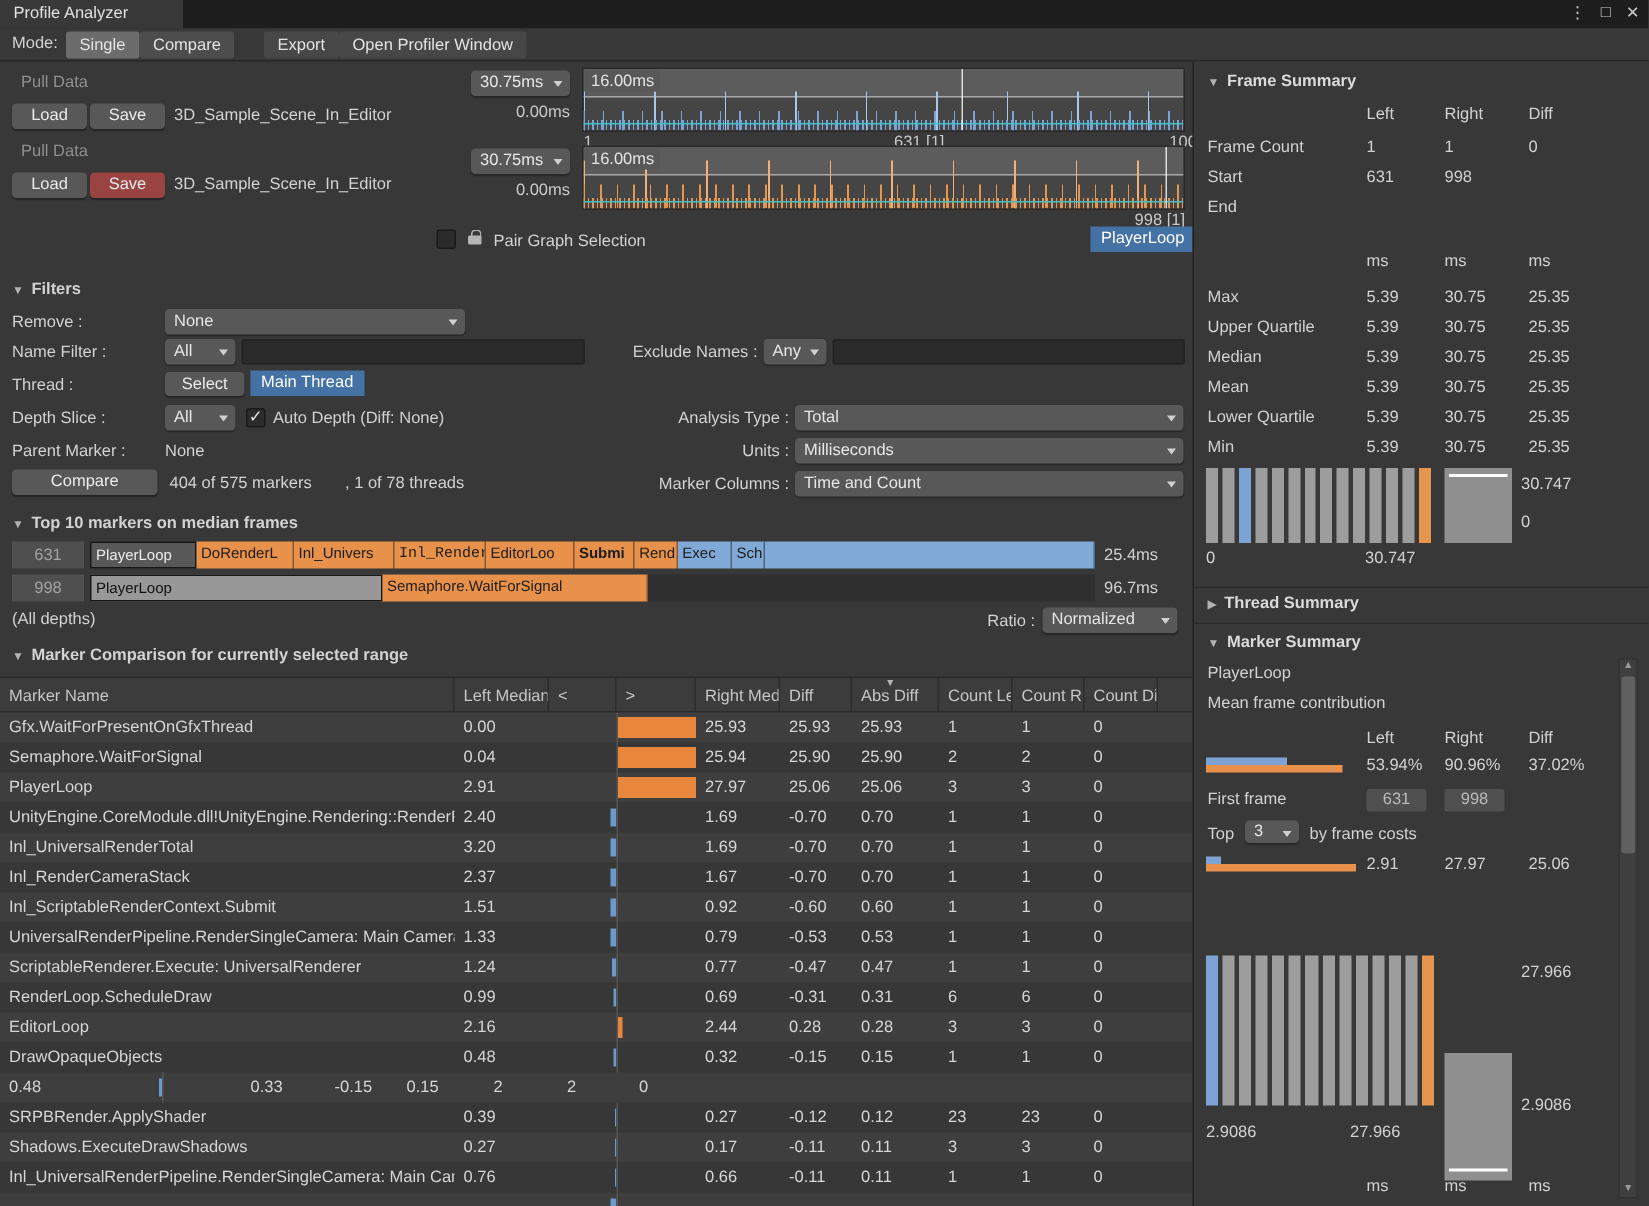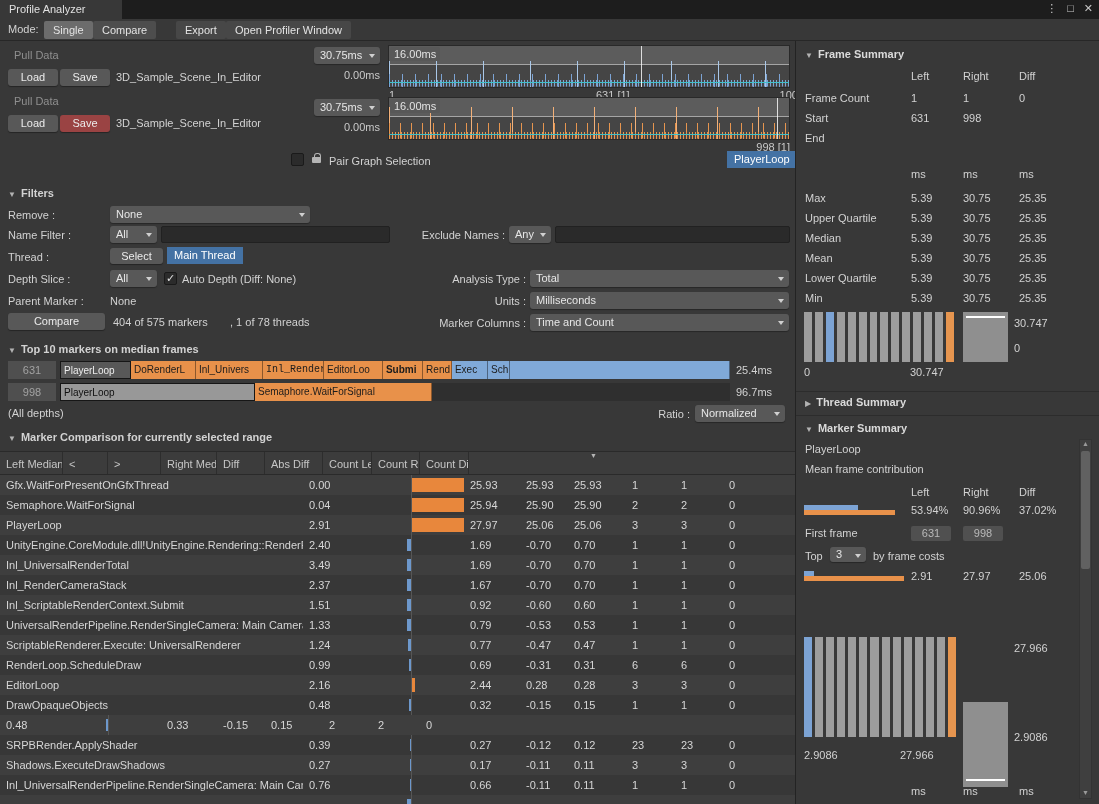--- a/index.html
+++ b/index.html
@@ -255,20 +255,21 @@
 <span class="abs rlab" style="left:600px;top:408px;width:90px">Ratio :</span>
 <div class="abs dd" style="left:695px;top:405px;width:90px">
   <span>Normalized</span>
 </div>
 
 <div class="abs" style="left:8px;top:431px">
   <span class="tri">▼</span><span class="bold">Marker Comparison for currently selected range</span>
 </div>
 
 <div class="abs" id="mt-header">
+  <span class="hc c-name">Marker Name</span>
   <span class="hc c-left">Left Median</span>
   <span class="hc c-lbar">&lt;</span>
   <span class="hc c-rbar">&gt;</span>
   <span class="hc c-right">Right Median</span>
   <span class="hc c-diff">Diff</span>
   <span class="hc c-absdiff">Abs Diff</span>
   <span class="hc c-cl">Count Left</span>
   <span class="hc c-cr">Count Right</span>
   <span class="hc c-cd">Count Diff</span>
 </div>
@@ -339,21 +340,21 @@
       <span class="c c-right">1.69</span>
       <span class="c c-diff">-0.70</span>
       <span class="c c-absdiff">0.70</span>
       <span class="c c-cl">1</span>
       <span class="c c-cr">1</span>
       <span class="c c-cd">0</span>
     </div>
 
     <div class="mt-row">
       <span class="c c-name">Inl_UniversalRenderTotal</span>
-      <span class="c c-left">3.49</span>
+      <span class="c c-left">3.20</span>
       <span class="c c-lbar">
         <i class="lbar" style="width: 10%;"></i>
       </span>
       <span class="c c-rbar">
         <i class="rbar" style="width: 0%;"></i>
       </span>
       <span class="c c-right">1.69</span>
       <span class="c c-diff">-0.70</span>
       <span class="c c-absdiff">0.70</span>
       <span class="c c-cl">1</span>

